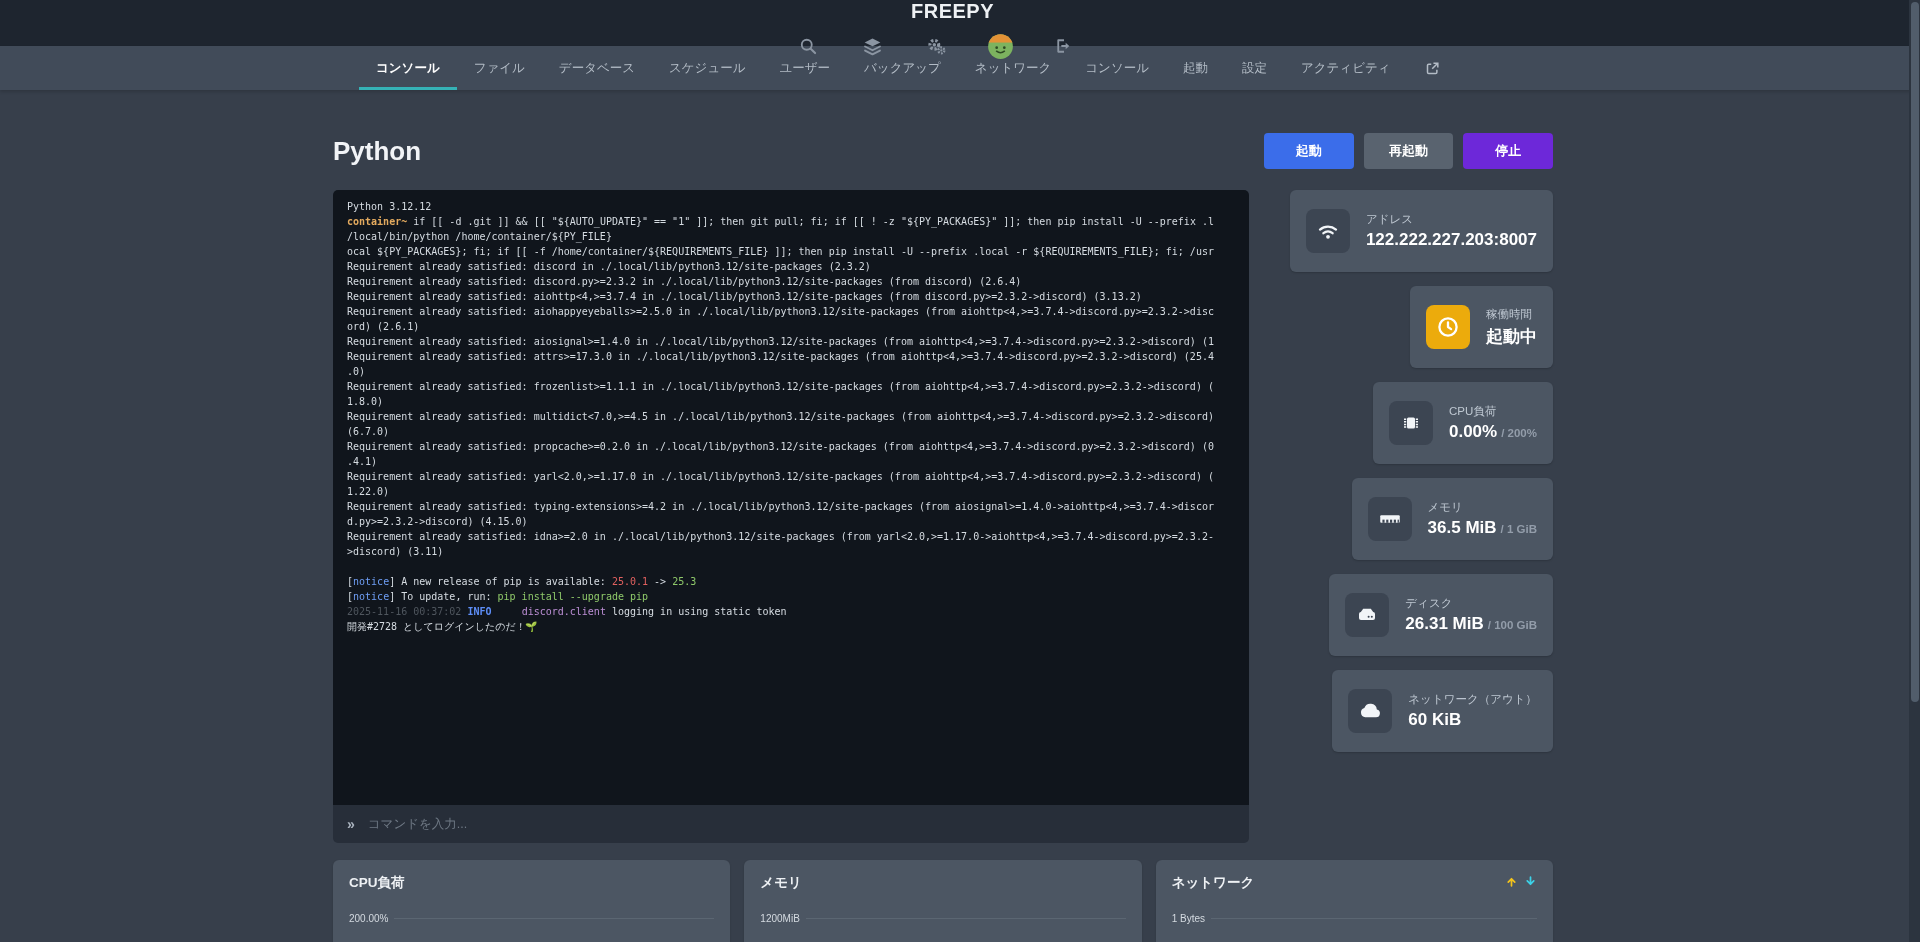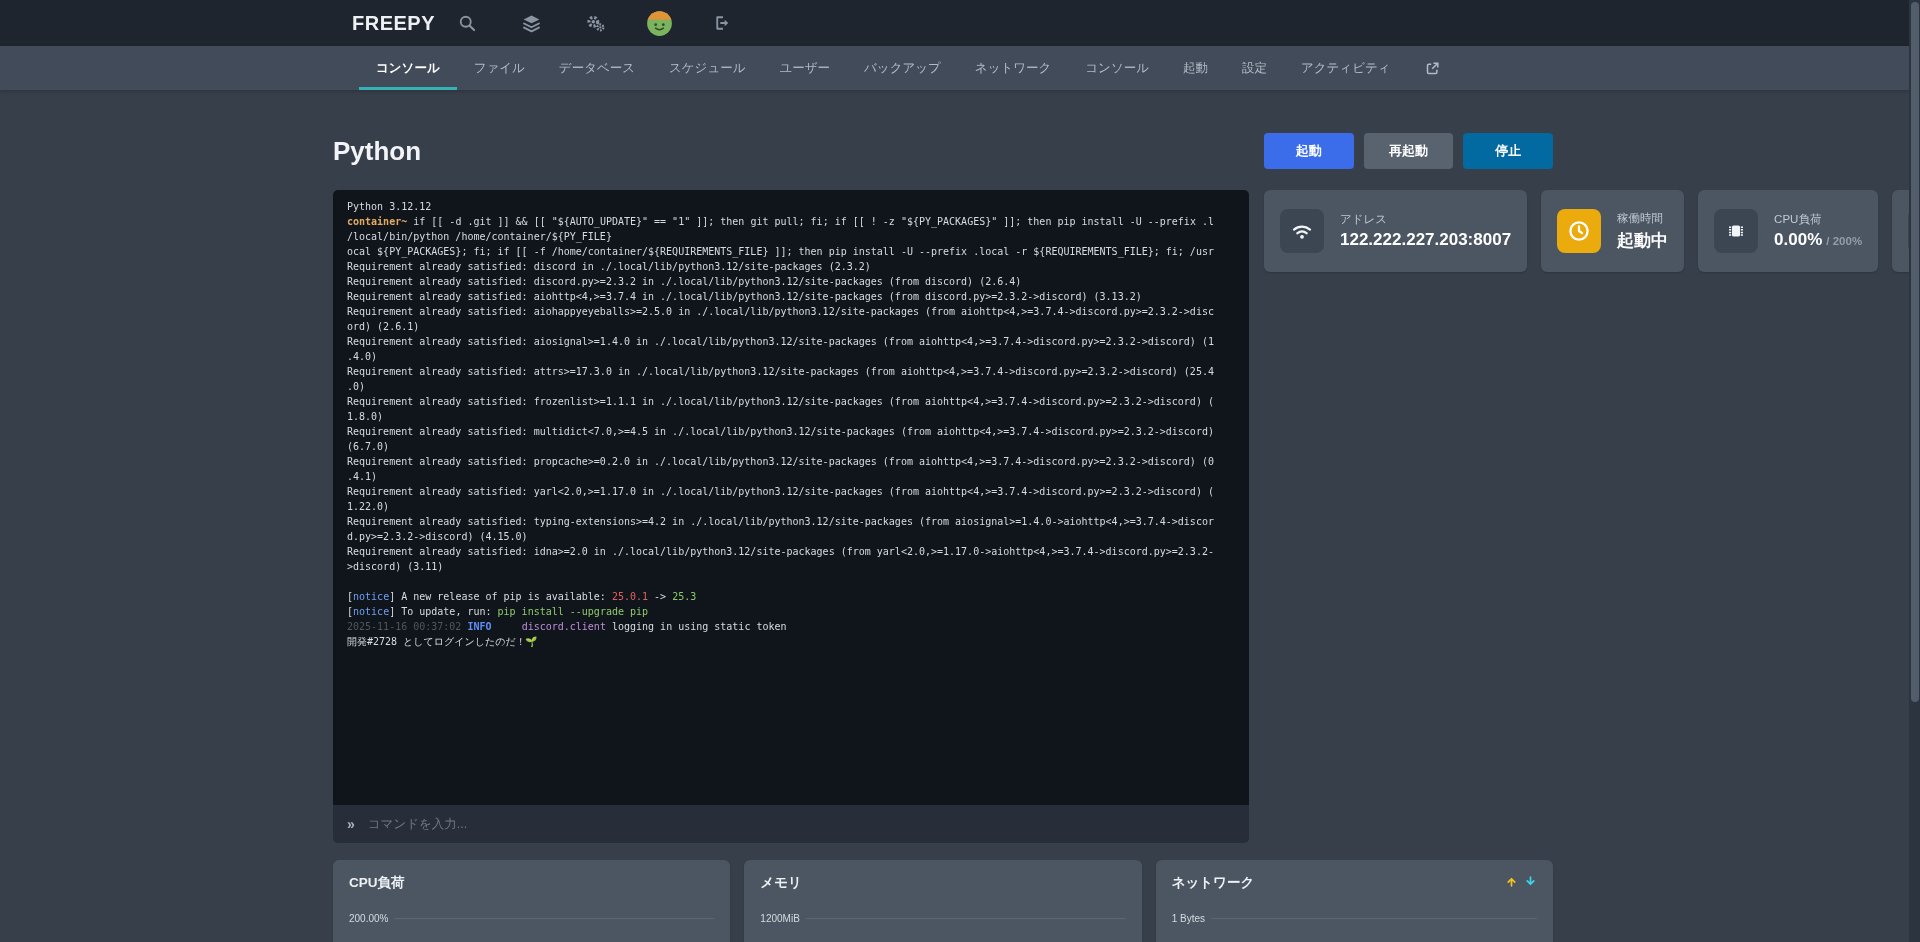--- a/index.html
+++ b/index.html
@@ -5,59 +5,59 @@
   html,body{margin:0;padding:0;overflow:hidden;}
   body{
     width:1920px;height:942px;position:relative;
     background:#373f4b;
     font-family:"Liberation Sans","DejaVu Sans",sans-serif;
     -webkit-font-smoothing:antialiased;
   }
   .container{width:1220px;margin-left:333px;}
   
   .navbar{height:46px;background:#1e252f;}
-  .navbar-inner{display:flex;align-items:center;height:46px;}
+  .navbar-inner{display:flex;align-items:center;height:46px;flex-direction:column;}
   .logo{color:#eef1f4;font-size:20px;font-weight:700;letter-spacing:.5px;padding-left:19px;}
   .nav-icons{display:flex;align-items:center;gap:0;padding-right:14px;}
   .nav-icon{width:64px;height:46px;display:flex;align-items:center;justify-content:center;color:#8b95a2;cursor:pointer;}
   .nav-icon svg{display:block;}
   
   .tabbar{height:44px;background:#414b59;box-shadow:0 2px 3px rgba(0,0,0,.15);}
   .tabbar-inner{display:flex;align-items:stretch;height:44px;padding-left:26px;}
   .tab{display:flex;align-items:center;padding:0 17px;font-size:12.5px;color:#b3bcc6;cursor:pointer;box-sizing:border-box;border-bottom:3px solid transparent;border-top:3px solid transparent;}
   .tab.active{color:#ffffff;font-weight:700;border-bottom-color:#35b2b6;}
   .tab.ext{color:#b3bcc6;}
   
   .header-row{display:flex;align-items:center;justify-content:space-between;margin-top:42px;height:38px;}
   .page-title{margin:0;font-size:26px;font-weight:700;color:#f2f4f7;}
   .power-buttons{width:289px;display:flex;gap:10px;}
   .pbtn{flex:1;height:36px;border:none;border-radius:4px;color:#fff;font-size:13px;font-weight:700;cursor:pointer;font-family:inherit;}
   .pbtn.start{background:#3b6dea;}
   .pbtn.restart{background:#59636f;}
-  .pbtn.stop{background:#0369a1;}
+  .pbtn.stop{background:#6d28d9;}
   
   .main-row{display:flex;gap:15px;margin-top:20px;align-items:flex-start;}
   .terminal-col{width:916px;}
   .terminal{box-sizing:border-box;width:916px;height:615px;background:#10151c;border-radius:5px 5px 0 0;padding:9px 14px;overflow:hidden;
     font-family:"DejaVu Sans Mono","Liberation Mono",monospace;font-size:10px;line-height:15px;}
   .t-line{white-space:pre;overflow:hidden;}
   .seg-d{color:#d6dce2}
   .seg-p{color:#e3aa5f;font-weight:bold}
   .seg-nb{color:#6f9ef5}
   .seg-r{color:#e0605f}
   .seg-g{color:#8fc96a}
   .seg-dim{color:#4f565e}
   .seg-i{color:#5d8df6;font-weight:bold}
   .seg-m{color:#bd8fd6}
   .cmd-row{box-sizing:border-box;width:916px;height:38px;background:#272e39;border-radius:0 0 5px 5px;display:flex;align-items:center;padding:0 14px;gap:11px;}
   .cmd-prompt{color:#aab3be;font-size:14px;font-weight:700;}
   .cmd-input{flex:1;background:transparent;border:none;outline:none;color:#e8ecf0;font-size:12.5px;font-family:inherit;}
   .cmd-input::placeholder{color:#6e7884;}
   
-  .side-col{width:289px;display:flex;flex-direction:row;gap:14px;align-items:flex-end;}
+  .side-col{width:289px;display:flex;flex-direction:column;gap:14px;align-items:flex-end;}
   .stat-card{box-sizing:border-box;height:82px;background:#4c5663;border-radius:6px;display:flex;align-items:center;padding:0 16px;gap:16px;box-shadow:0 1px 2px rgba(0,0,0,.18);}
   .icon-box{width:44px;height:44px;border-radius:8px;background:#3c4552;display:flex;align-items:center;justify-content:center;color:#f2f5f8;flex:none;}
   .icon-box.yellow{background:#ecab0c;color:#ffffff;}
   .stat-text{min-width:0;}
   .stat-label{font-size:11.5px;color:#bfc8d2;margin-bottom:3px;}
   .stat-value{font-size:17px;font-weight:700;color:#ffffff;white-space:nowrap;}
   .stat-suffix{font-size:11.5px;font-weight:600;color:#939daa;margin-left:4px;}
   
   .charts-row{display:flex;gap:14px;margin-top:17px;}
   .chart-card{flex:1;height:120px;background:#4c5663;border-radius:6px 6px 0 0;box-sizing:border-box;padding:13px 16px;box-shadow:0 1px 2px rgba(0,0,0,.18);}
@@ -164,21 +164,20 @@
           <div class="t-line"><span class="seg-d">Python 3.12.12</span></div>
           <div class="t-line"><span class="seg-p">container~</span><span class="seg-d"> if [[ -d .git ]] &amp;&amp; [[ "${AUTO_UPDATE}" == "1" ]]; then git pull; fi; if [[ ! -z "${PY_PACKAGES}" ]]; then pip install -U --prefix .l</span></div>
           <div class="t-line"><span class="seg-d">/local/bin/python /home/container/${PY_FILE}</span></div>
           <div class="t-line"><span class="seg-d">ocal ${PY_PACKAGES}; fi; if [[ -f /home/container/${REQUIREMENTS_FILE} ]]; then pip install -U --prefix .local -r ${REQUIREMENTS_FILE}; fi; /usr</span></div>
           <div class="t-line"><span class="seg-d">Requirement already satisfied: discord in ./.local/lib/python3.12/site-packages (2.3.2)</span></div>
           <div class="t-line"><span class="seg-d">Requirement already satisfied: discord.py&gt;=2.3.2 in ./.local/lib/python3.12/site-packages (from discord) (2.6.4)</span></div>
           <div class="t-line"><span class="seg-d">Requirement already satisfied: aiohttp&lt;4,&gt;=3.7.4 in ./.local/lib/python3.12/site-packages (from discord.py&gt;=2.3.2-&gt;discord) (3.13.2)</span></div>
           <div class="t-line"><span class="seg-d">Requirement already satisfied: aiohappyeyeballs&gt;=2.5.0 in ./.local/lib/python3.12/site-packages (from aiohttp&lt;4,&gt;=3.7.4-&gt;discord.py&gt;=2.3.2-&gt;disc</span></div>
           <div class="t-line"><span class="seg-d">ord) (2.6.1)</span></div>
           <div class="t-line"><span class="seg-d">Requirement already satisfied: aiosignal&gt;=1.4.0 in ./.local/lib/python3.12/site-packages (from aiohttp&lt;4,&gt;=3.7.4-&gt;discord.py&gt;=2.3.2-&gt;discord) (1</span></div>
-          <div class="t-line"><span class="seg-d">.4.0)</span></div>
           <div class="t-line"><span class="seg-d">Requirement already satisfied: attrs&gt;=17.3.0 in ./.local/lib/python3.12/site-packages (from aiohttp&lt;4,&gt;=3.7.4-&gt;discord.py&gt;=2.3.2-&gt;discord) (25.4</span></div>
           <div class="t-line"><span class="seg-d">.0)</span></div>
           <div class="t-line"><span class="seg-d">Requirement already satisfied: frozenlist&gt;=1.1.1 in ./.local/lib/python3.12/site-packages (from aiohttp&lt;4,&gt;=3.7.4-&gt;discord.py&gt;=2.3.2-&gt;discord) (</span></div>
           <div class="t-line"><span class="seg-d">1.8.0)</span></div>
           <div class="t-line"><span class="seg-d">Requirement already satisfied: multidict&lt;7.0,&gt;=4.5 in ./.local/lib/python3.12/site-packages (from aiohttp&lt;4,&gt;=3.7.4-&gt;discord.py&gt;=2.3.2-&gt;discord)</span></div>
           <div class="t-line"><span class="seg-d">(6.7.0)</span></div>
           <div class="t-line"><span class="seg-d">Requirement already satisfied: propcache&gt;=0.2.0 in ./.local/lib/python3.12/site-packages (from aiohttp&lt;4,&gt;=3.7.4-&gt;discord.py&gt;=2.3.2-&gt;discord) (0</span></div>
           <div class="t-line"><span class="seg-d">.4.1)</span></div>
           <div class="t-line"><span class="seg-d">Requirement already satisfied: yarl&lt;2.0,&gt;=1.17.0 in ./.local/lib/python3.12/site-packages (from aiohttp&lt;4,&gt;=3.7.4-&gt;discord.py&gt;=2.3.2-&gt;discord) (</span></div>
           <div class="t-line"><span class="seg-d">1.22.0)</span></div>

